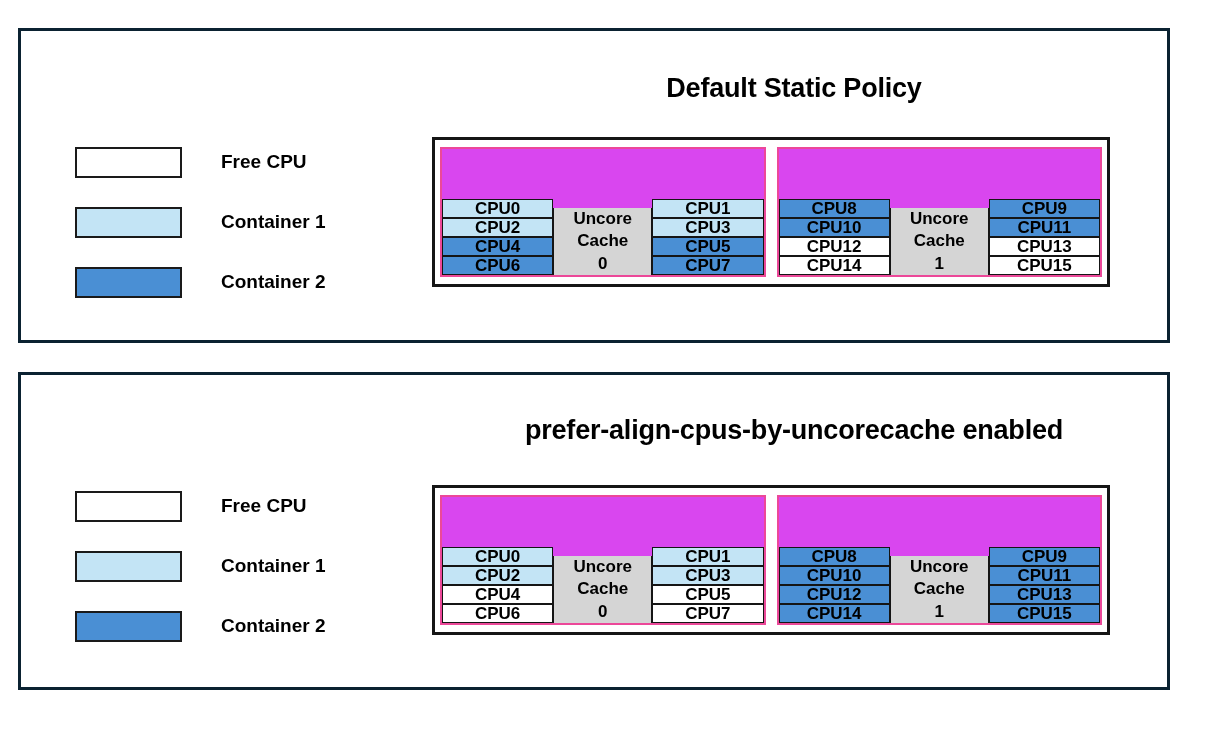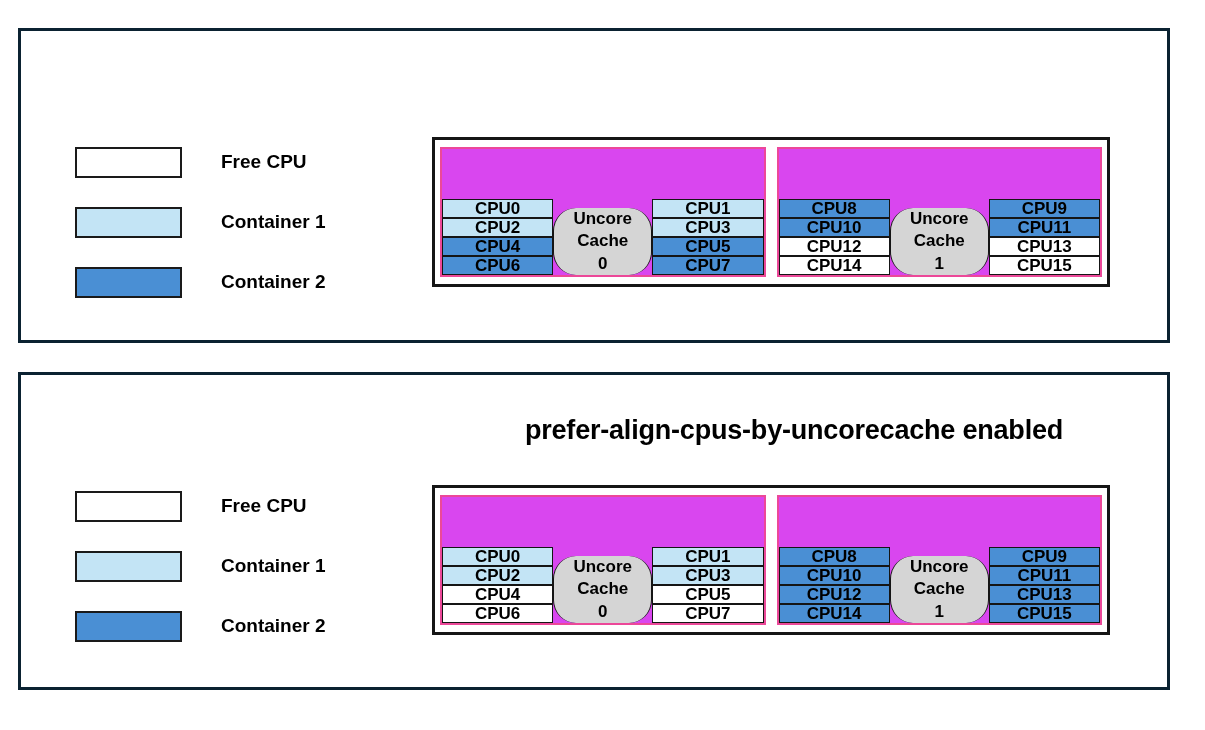--- a/index.html
+++ b/index.html
@@ -118,27 +118,27 @@
     box-sizing: border-box;
     display: flex;
     flex-direction: column;
     align-items: center;
     justify-content: center;
     font-size: 17px;
     font-weight: bold;
     color: #000000;
     line-height: 1.32;
     text-align: center;
-    border-radius: 23px;
   }
 </style>
 </head>
 <body>
 
 <section class="panel" id="panel-top">
+  <div class="panel-title">Default Static Policy</div>
 
   <div class="legend">
     <div class="legend-row">
       <span class="legend-swatch sw-free"></span>
       <span class="legend-label">Free CPU</span>
     </div>
     <div class="legend-row">
       <span class="legend-swatch sw-c1"></span>
       <span class="legend-label">Container 1</span>
     </div>

